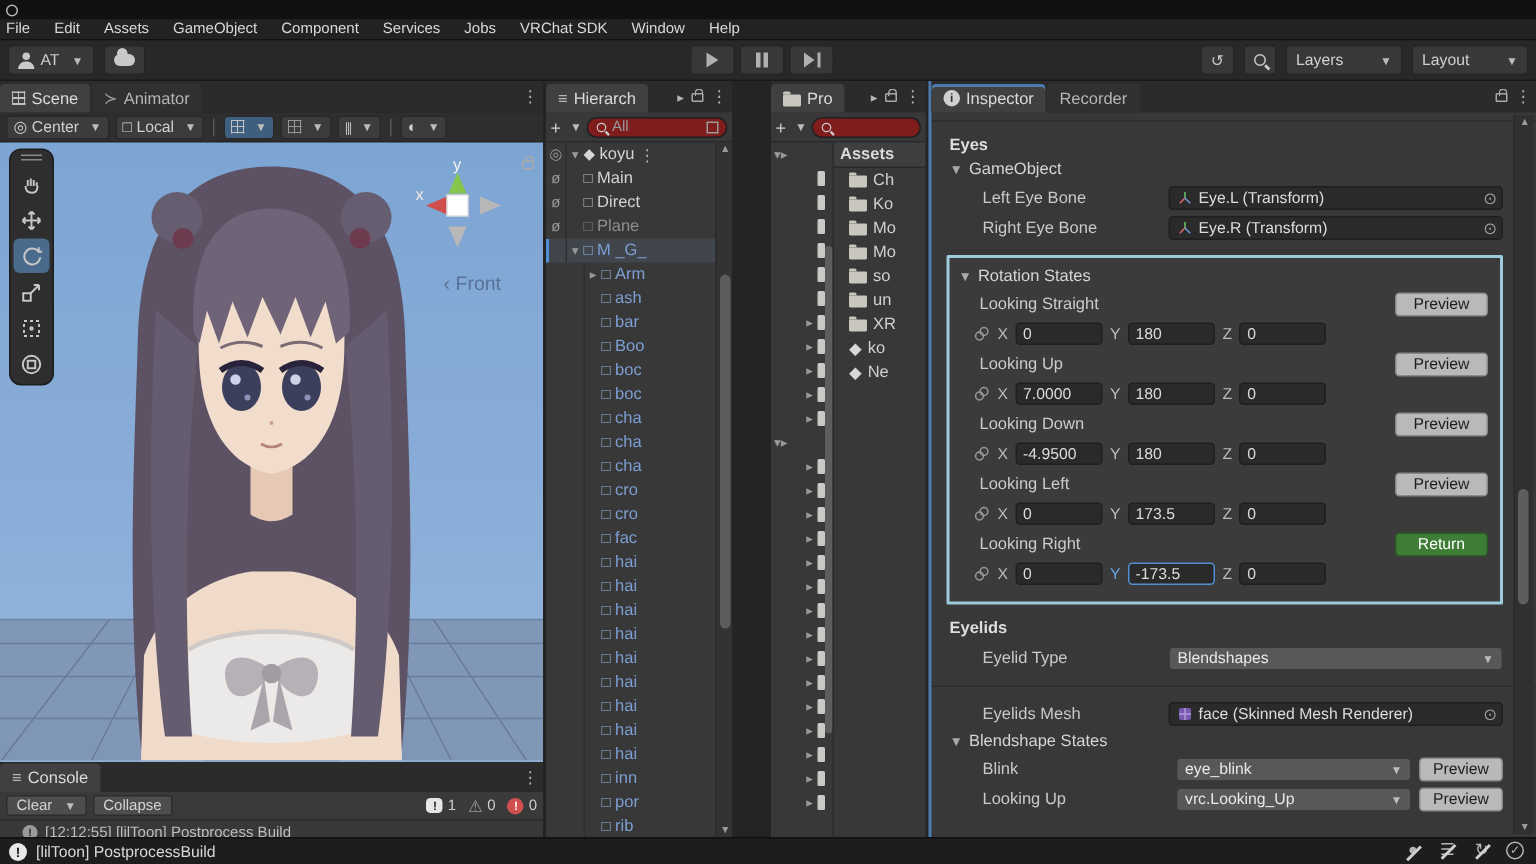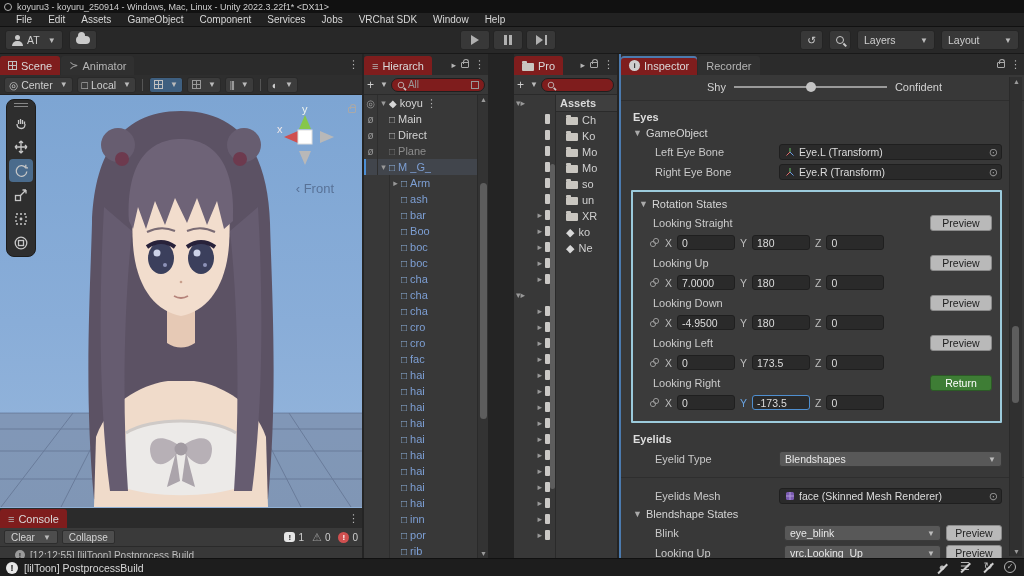--- a/index.html
+++ b/index.html
@@ -3,21 +3,21 @@
 <meta charset="utf-8">
 <style>
   * { margin:0; padding:0; box-sizing:border-box; }
   html,body { width:1024px; height:576px; overflow:hidden; background:#242424;
     font-family:"Liberation Sans", sans-serif; color:#d2d2d2; font-size:11px; }
 
   
   .titlebar { height:13px; background:#111; display:flex; align-items:center; padding-left:4px; gap:5px; }
   .titlebar .t-ico { width:8px; height:8px; border:1.5px solid #b5b5b5; border-radius:50%; }
   .titlebar .t-text { font-size:9px; color:#cfcfcf; white-space:nowrap; }
-  .menubar { height:14px; background:#222; display:flex; align-items:center; padding-left:16px; gap:16px; border-bottom:1px solid #111; }
+  .menubar { height:14px; background:#222; display:flex; align-items:center; padding-left:4px; gap:16px; border-bottom:1px solid #111; }
   .menubar span { font-size:10px; color:#d8d8d8; }
 
   
   .toolbar { height:27px; background:#282828; position:relative; border-bottom:1px solid #191919; }
   .tbtn { background:#383838; border:1px solid #242424; border-radius:3px; height:20px; display:flex; align-items:center; gap:4px; padding:0 6px; color:#cfcfcf; font-size:10.5px; }
   .tb-left { position:absolute; left:5px; top:3px; display:flex; gap:6px; }
   .person-ico { width:11px; height:11px; position:relative; }
   .person-ico::before { content:""; position:absolute; left:3px; top:0; width:5px; height:5px; border-radius:50%; background:#c9c9c9; }
   .person-ico::after { content:""; position:absolute; left:0; top:6px; width:11px; height:5px; border-radius:5px 5px 0 0; background:#c9c9c9; }
   .cloud-ico { width:14px; height:8px; background:#c9c9c9; border-radius:6px; position:relative; }
@@ -36,21 +36,21 @@
   
   .main { display:flex; height:504px; gap:2px; }
   .col-left { width:362px; display:flex; flex-direction:column; }
   .col-hier { width:124px; display:flex; flex-direction:column; background:#383838; }
   .col-proj { width:103px; display:flex; flex-direction:column; background:#383838;margin-left:24px; }
   .col-insp { flex:1; display:flex; flex-direction:column; background:#383838; border-left:2px solid #4c7baf; }
 
   
   .tabstrip { height:21px; background:#2b2b2b; display:flex; align-items:flex-end; position:relative; flex:none; }
   .tab { height:19px; background:#303030; color:#b5b5b5; display:flex; align-items:center; gap:4px; padding:0 8px; border-radius:3px 3px 0 0; margin-right:1px; font-size:11px; white-space:nowrap; overflow:hidden; }
-  .tab.active { background:#7f1d1d; color:#dadada; }
+  .tab.active { background:#404040; color:#dadada; }
   .tab.active.blue-top { box-shadow:inset 0 2px 0 #4c7baf; }
   .strip-icons { position:absolute; right:3px; top:4px; display:flex; align-items:center; gap:5px; color:#b5b5b5; }
   .kebab { color:#b5b5b5; font-size:11px; }
   .lock-ico { width:8px; height:6px; border:1px solid #a9a9a9; border-radius:1px; position:relative; display:inline-block; }
   .lock-ico::before { content:""; position:absolute; left:1px; top:-4px; width:4px; height:4px; border:1px solid #a9a9a9; border-bottom:none; border-radius:3px 3px 0 0; }
   .gridicon { width:9px; height:9px; background:
      repeating-linear-gradient(to right,#c0c0c0 0 1px,transparent 1px 4px),
      repeating-linear-gradient(to bottom,#c0c0c0 0 1px,transparent 1px 4px); }
 
   
@@ -166,21 +166,20 @@
   .sb-right { position:absolute; right:8px; top:1px; display:flex; gap:9px; align-items:center; }
   .slashed { position:relative; color:#b5b5b5; font-size:11px; width:14px; text-align:center; }
   .slashed::after { content:""; position:absolute; left:1px; top:7px; width:13px; height:1.5px; background:#cfcfcf; transform:rotate(-45deg); }
   .okc { width:12px; height:12px; border:1.2px solid #b5b5b5; border-radius:50%; color:#b5b5b5; font-size:8px; display:flex; align-items:center; justify-content:center; }
 </style>
 </head>
 <body>
 
 <div class="titlebar">
   <span class="t-ico"></span>
-  <span class="t-text">koyuru3 - koyuru_250914 - Windows, Mac, Linux - Unity 2022.3.22f1* &lt;DX11&gt;</span>
 </div>
 
 <div class="menubar">
 
 <span>File</span>
     <span>Edit</span>
     <span>Assets</span>
     <span>GameObject</span>
     <span>Component</span>
     <span>Services</span>
@@ -927,27 +926,20 @@
           <span>Recorder</span>
         </div>
       <div class="strip-icons">
         <span class="lock-ico"></span>
         <span class="kebab">⋮</span>
       </div>
     </div>
 
     <div class="insp-content">
 
-      <div class="slider-row">
-        <span>Shy</span>
-        <div class="slider-track">
-          <div class="slider-knob" style="left:47%;"></div>
-        </div>
-        <span>Confident</span>
-      </div>
       <hr class="div">
 
       <div class="sect-head">Eyes</div>
       <div class="foldrow">
         <span class="fold-arrow">▼</span>
         <span>GameObject</span>
       </div>
 
       <div class="prop-row">
         <span class="prop-label">Left Eye Bone</span>

